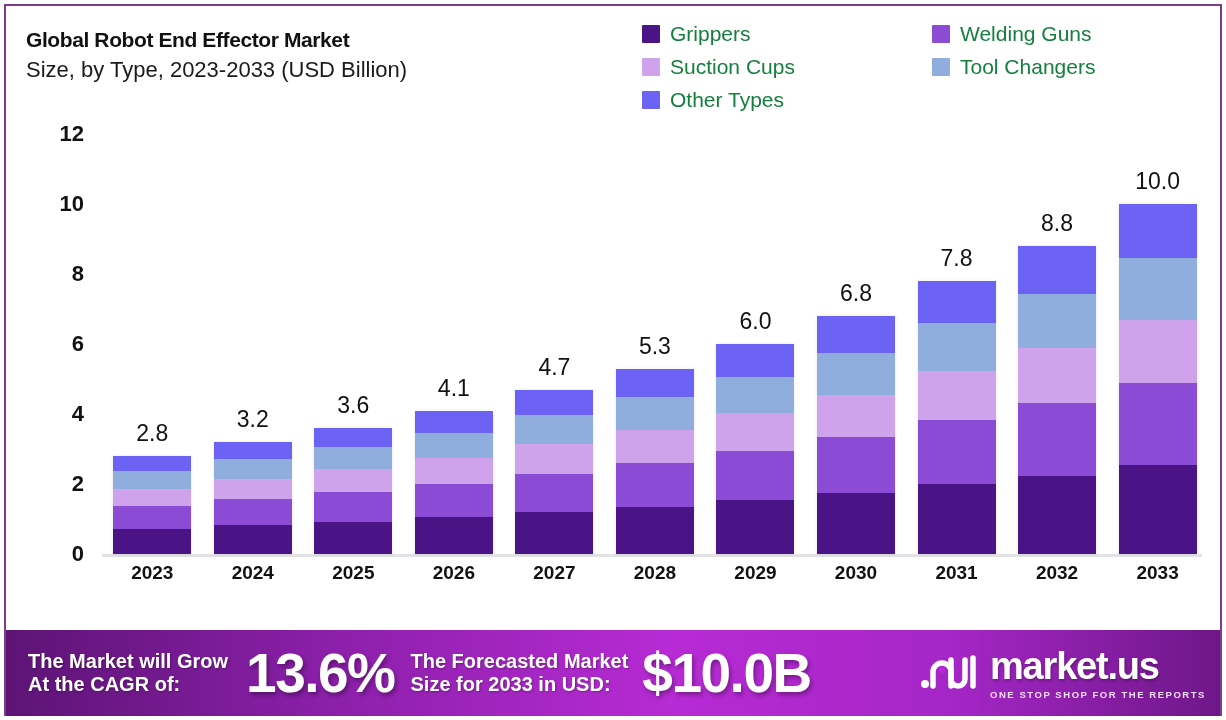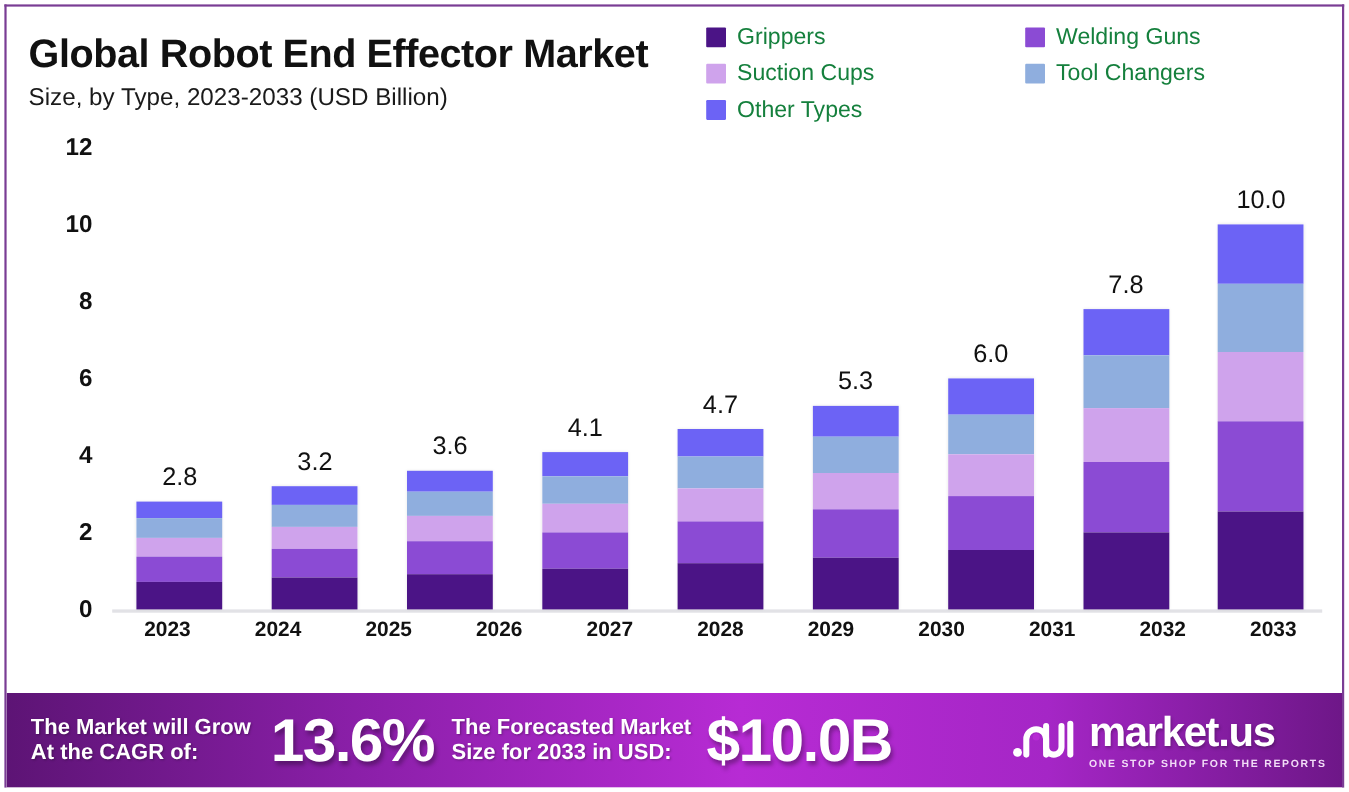--- a/index.html
+++ b/index.html
@@ -24,21 +24,21 @@
     overflow: hidden;
   }
 
   
   .header {
     position: absolute;
     left: 0; top: 0; width: 100%; height: 128px;
   }
   .title-block { position: absolute; left: 20px; top: 22px; }
   .chart-title {
-    font-size: 36px; font-weight: bold; color: #111111;
+    font-size: 21px; font-weight: bold; color: #111111;
     letter-spacing: -0.4px; white-space: nowrap;
   }
   .chart-subtitle {
     font-size: 22px; font-weight: normal; color: #1a1a1a;
     margin-top: 5px; white-space: nowrap;
   }
 
   .legend {
     position: absolute; left: 636px; top: 16px;
     width: 580px;
@@ -264,27 +264,47 @@
             <div class="bar-value" style="bottom: 219px;">6.0</div>
             <div class="bar" style="height: 210px;">
               <div class="seg" style="background: rgb(75, 20, 134); height: 25.5%;"></div>
               <div class="seg" style="background: rgb(139, 75, 212); height: 23.5%;"></div>
               <div class="seg" style="background: rgb(207, 163, 236); height: 18%;"></div>
               <div class="seg" style="background: rgb(143, 174, 222); height: 17.5%;"></div>
               <div class="seg" style="background: rgb(108, 99, 245); height: 15.5%;"></div>
             </div>
           </div>
           <div class="bar-group">
+            <div class="bar-value" style="bottom: 247px;">6.8</div>
+            <div class="bar" style="height: 238px;">
+              <div class="seg" style="background: rgb(75, 20, 134); height: 25.4412%;"></div>
+              <div class="seg" style="background: rgb(139, 75, 212); height: 23.5294%;"></div>
+              <div class="seg" style="background: rgb(207, 163, 236); height: 17.9412%;"></div>
+              <div class="seg" style="background: rgb(143, 174, 222); height: 17.5%;"></div>
+              <div class="seg" style="background: rgb(108, 99, 245); height: 15.5882%;"></div>
+            </div>
+          </div>
+          <div class="bar-group">
             <div class="bar-value" style="bottom: 282px;">7.8</div>
             <div class="bar" style="height: 273px;">
               <div class="seg" style="background: rgb(75, 20, 134); height: 25.5128%;"></div>
               <div class="seg" style="background: rgb(139, 75, 212); height: 23.4615%;"></div>
               <div class="seg" style="background: rgb(207, 163, 236); height: 17.9487%;"></div>
               <div class="seg" style="background: rgb(143, 174, 222); height: 17.5641%;"></div>
               <div class="seg" style="background: rgb(108, 99, 245); height: 15.5128%;"></div>
+            </div>
+          </div>
+          <div class="bar-group">
+            <div class="bar-value" style="bottom: 317px;">8.8</div>
+            <div class="bar" style="height: 308px;">
+              <div class="seg" style="background: rgb(75, 20, 134); height: 25.4545%;"></div>
+              <div class="seg" style="background: rgb(139, 75, 212); height: 23.5227%;"></div>
+              <div class="seg" style="background: rgb(207, 163, 236); height: 17.9545%;"></div>
+              <div class="seg" style="background: rgb(143, 174, 222); height: 17.5%;"></div>
+              <div class="seg" style="background: rgb(108, 99, 245); height: 15.5682%;"></div>
             </div>
           </div>
           <div class="bar-group">
             <div class="bar-value" style="bottom: 359px;">10.0</div>
             <div class="bar" style="height: 350px;">
               <div class="seg" style="background: rgb(75, 20, 134); height: 25.5%;"></div>
               <div class="seg" style="background: rgb(139, 75, 212); height: 23.5%;"></div>
               <div class="seg" style="background: rgb(207, 163, 236); height: 18%;"></div>
               <div class="seg" style="background: rgb(143, 174, 222); height: 17.5%;"></div>
               <div class="seg" style="background: rgb(108, 99, 245); height: 15.5%;"></div>

